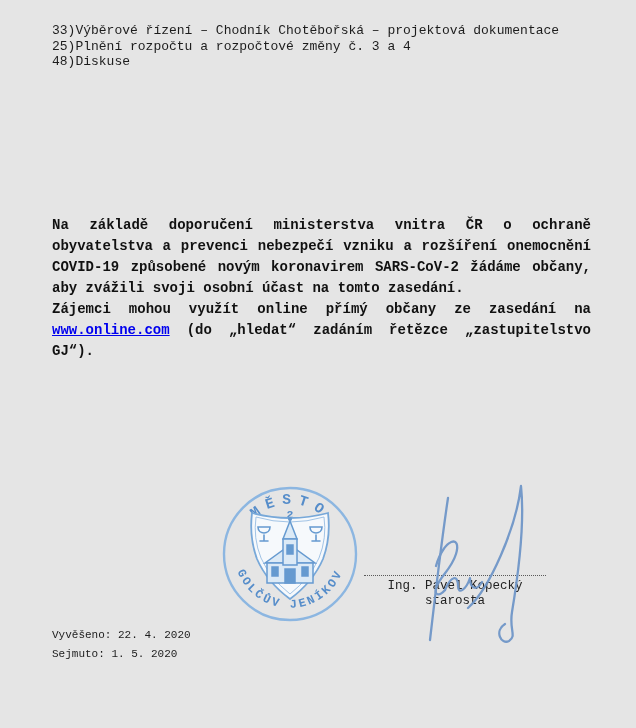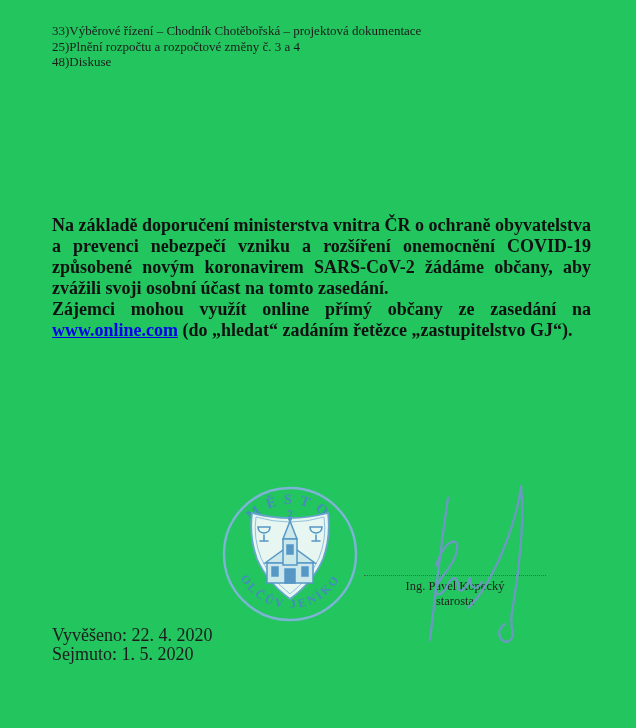--- a/index.html
+++ b/index.html
@@ -1,31 +1,31 @@
 <!DOCTYPE html>
 <html><head>
 <meta charset="utf-8">
 <style>
   html,body{margin:0;padding:0;background:#ffffff;}
   .page{
-    position:relative;width:636px;height:728px;background:#22c55e;overflow:hidden;
-    font-family:Liberation Serif, serif;color:#1a1a1a;
+    position:relative;width:636px;height:728px;background:#e5e5e5;overflow:hidden;
+    font-family:Liberation Mono, monospace;color:#1a1a1a;
   }
   .agenda{position:absolute;left:52px;top:23px;font-size:13px;line-height:15.5px;color:#1c1c1c;}
-  .notice{position:absolute;left:52px;top:215px;width:539px;font-weight:700;font-size:18px;
+  .notice{position:absolute;left:52px;top:215px;width:539px;font-weight:700;font-size:14px;
           line-height:21px;text-align:justify;color:#111;}
   .notice p{margin:0;}
   .link{color:#0000ee;text-decoration:underline;cursor:pointer;}
   .stamp-svg{position:absolute;left:219px;top:485px;opacity:.92;}
   .sig-dotted-line{position:absolute;left:364px;top:575px;width:182px;height:0;
                    border-top:1.5px dotted #5a5a5a;}
   .sig-svg{position:absolute;left:398px;top:476px;z-index:3;pointer-events:none;opacity:.95;}
   .sig-name-block{position:absolute;left:364px;top:579px;width:182px;text-align:center;
                   font-size:12.5px;line-height:15px;color:#222;z-index:2;}
-  .dates{position:absolute;left:52px;top:626px;font-size:18px;line-height:18.5px;color:#1c1c1c;}
+  .dates{position:absolute;left:52px;top:626px;font-size:11px;line-height:18.5px;color:#1c1c1c;}
 </style>
 </head>
 <body>
 
 <div class="page">
 
   <div class="agenda">
     <div>33)Výběrové řízení – Chodník Chotěbořská – projektová dokumentace</div>
     <div>25)Plnění rozpočtu a rozpočtové změny č. 3 a 4</div>
     <div>48)Diskuse</div>

